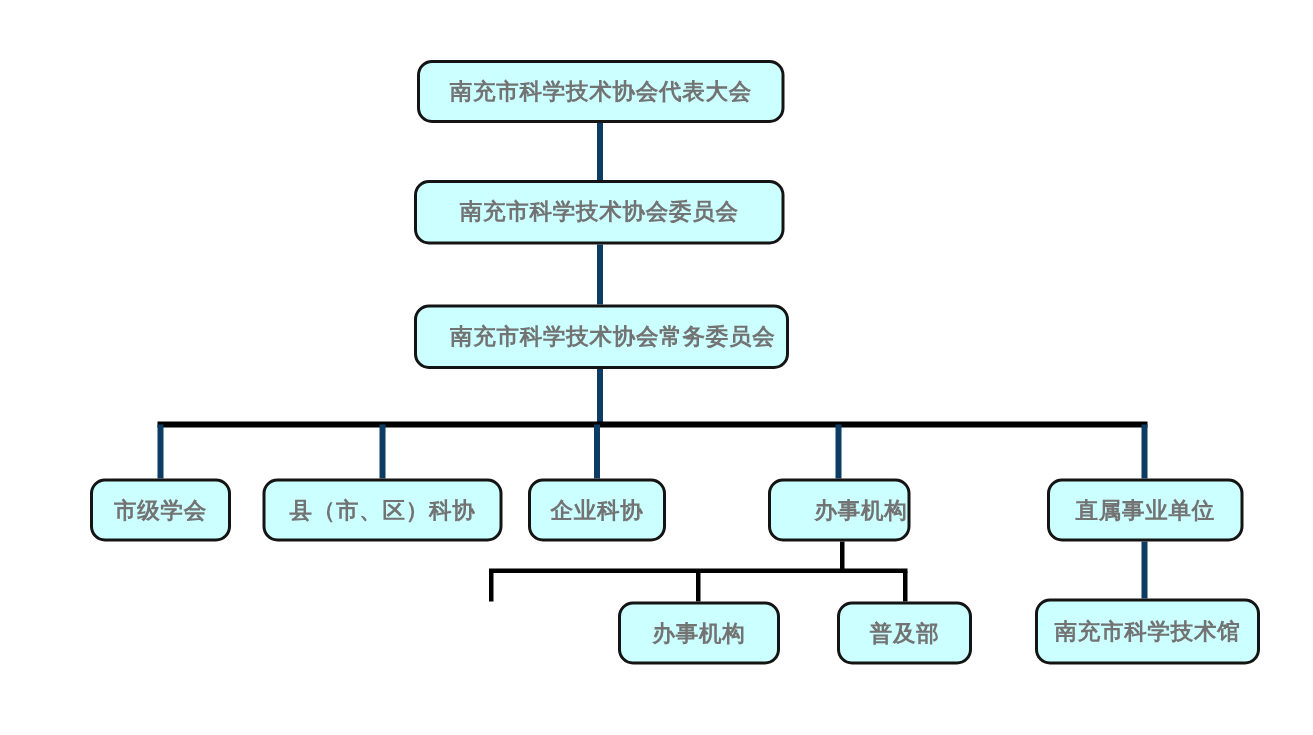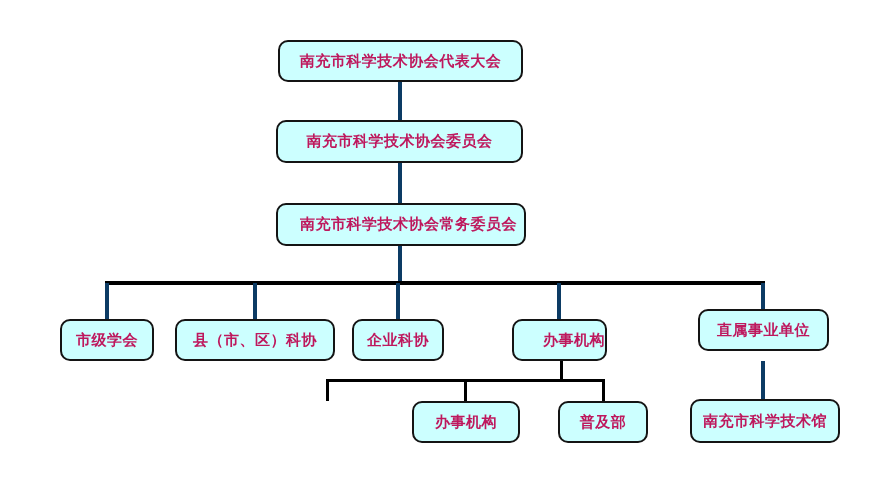--- a/index.html
+++ b/index.html
@@ -19,21 +19,21 @@
     position: absolute;
     box-sizing: border-box;
     background: var(--node-fill, #ccffff);
     border: 2px solid var(--node-border, #141414);
     border-radius: 10px;
     display: flex;
     align-items: center;
     justify-content: center;
     font-size: 15px;
     font-weight: bold;
-    color: #be185d;
+    color: #737373;
     letter-spacing: 0.5px;
     white-space: nowrap;
     text-align: center;
   }
   .conn {
     position: absolute;
   }
   .conn.blue { background: var(--connector-primary, #0c3b64); }
   .conn.black { background: var(--connector-secondary, #000000); }
 </style>
@@ -77,21 +77,21 @@
   </div>
   <div class="node" style="left:175px; top:319px; width:160px; height:42px;">
     <span>县（市、区）科协</span>
   </div>
   <div class="node" style="left:352px; top:319px; width:92px; height:42px;">
     <span>企业科协</span>
   </div>
   <div class="node" style="left:512px; top:319px; width:95px; height:42px;justify-content:flex-end;">
     <span>办事机构</span>
   </div>
-  <div class="node" style="left:698px; top:309px; width:131px; height:42px;">
+  <div class="node" style="left:698px; top:319px; width:131px; height:42px;">
     <span>直属事业单位</span>
   </div>
 
   <div class="node" style="left:412px; top:401px; width:108px; height:42px;">
     <span>办事机构</span>
   </div>
   <div class="node" style="left:558px; top:401px; width:90px; height:42px;">
     <span>普及部</span>
   </div>
   <div class="node" style="left:690px; top:399px; width:150px; height:44px;">

